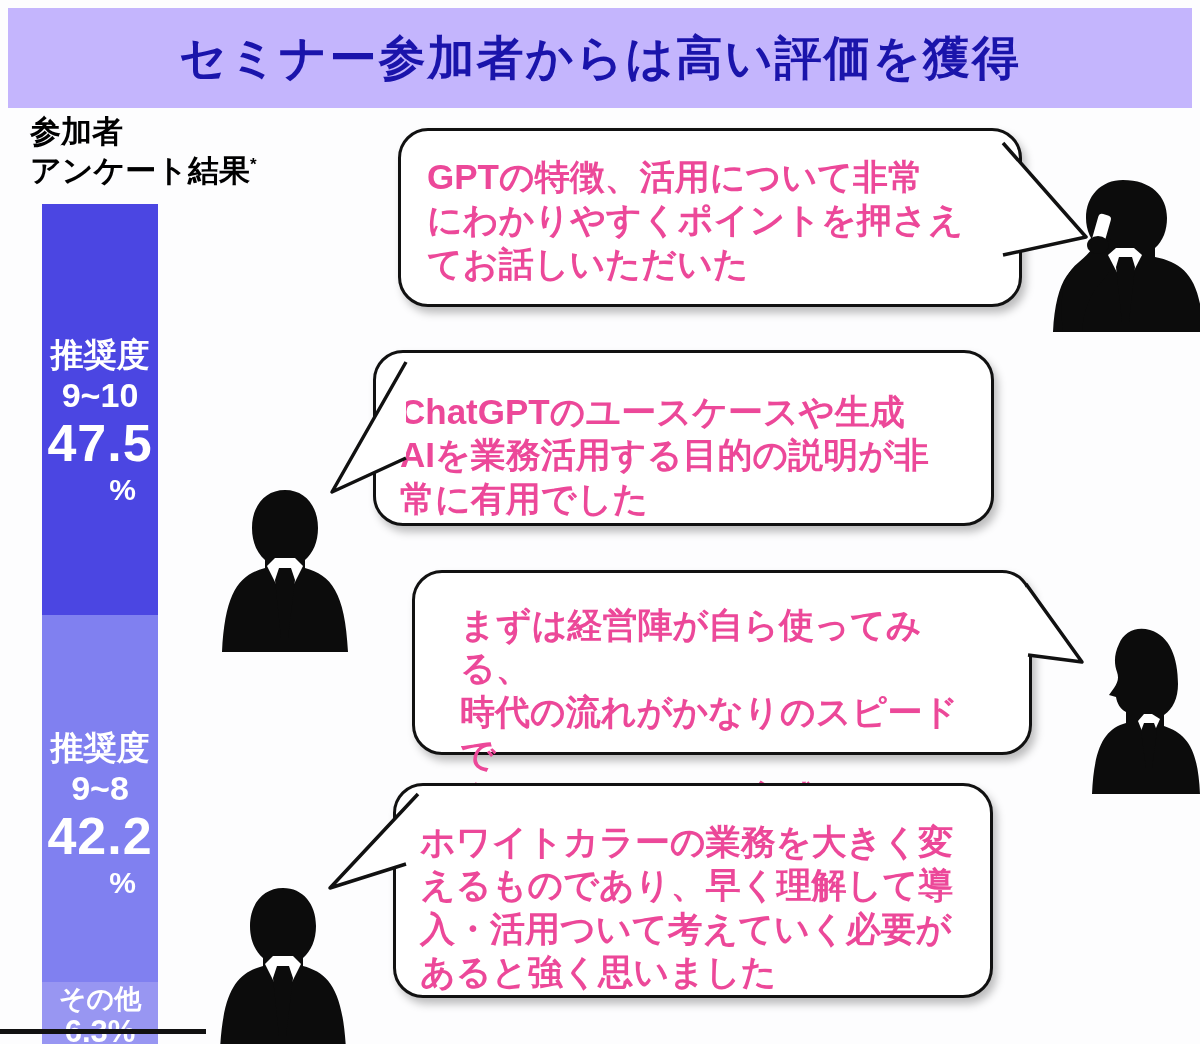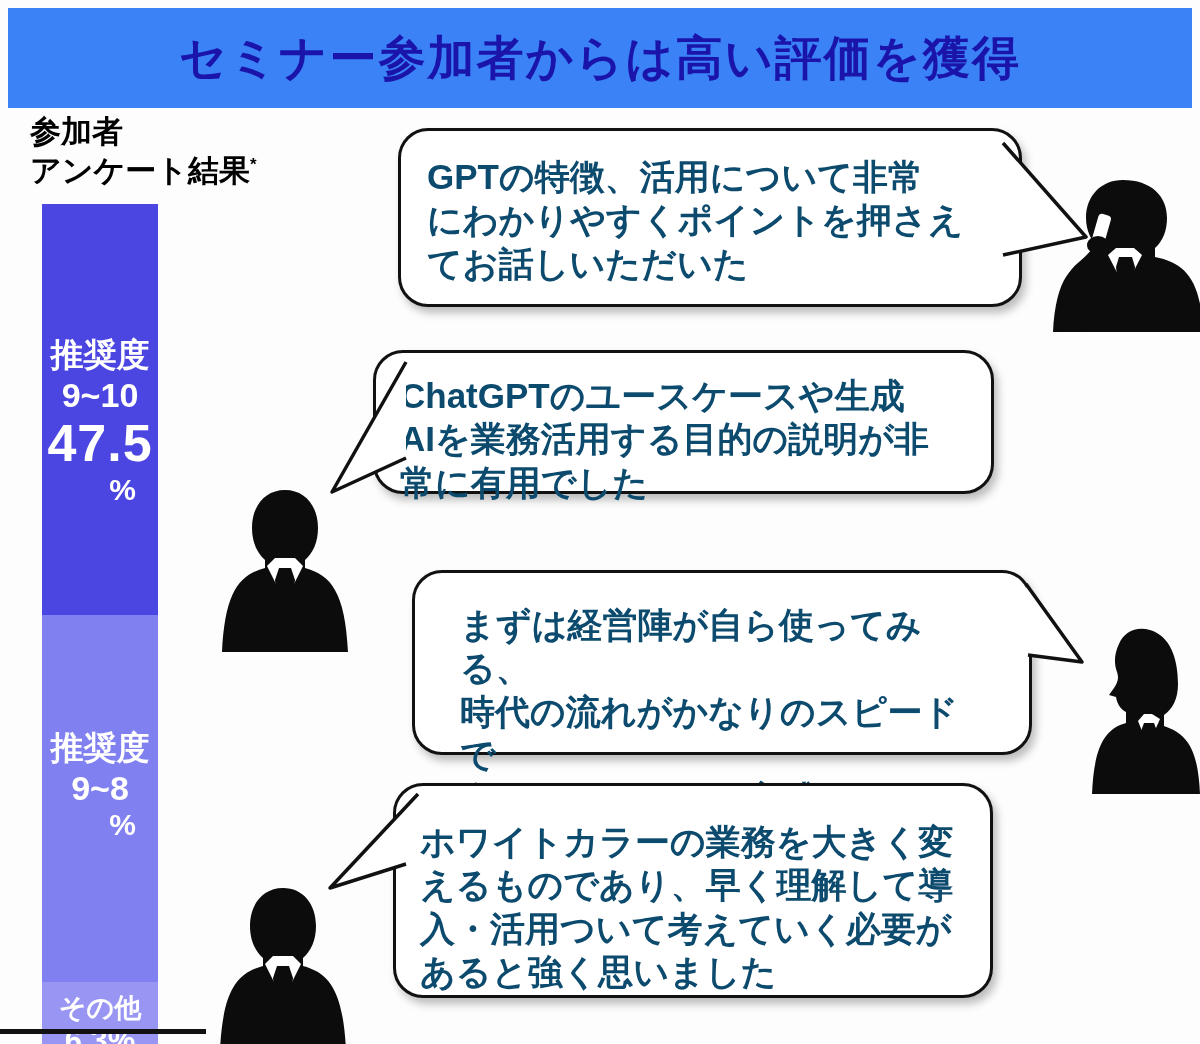--- a/index.html
+++ b/index.html
@@ -18,37 +18,37 @@
     position:absolute;left:30px;top:112px;font-size:31px;font-weight:bold;
     line-height:1.26;color:#000000;
   }
   .survey-label sup{font-size:17px;}
   
   .bar{position:absolute;left:42px;top:204px;width:116px;height:840px;display:flex;flex-direction:column;}
   .seg{box-sizing:border-box;display:flex;flex-direction:column;align-items:center;
        color:#fff;font-weight:bold;text-align:center;}
   .seg-1{height:411px;padding-top:130px;}
   .seg-2{height:367px;padding-top:112px;}
-  .seg-3{height:62px;padding-top:11px;}
+  .seg-3{height:62px;padding-top:2px;}
   .l-label{font-size:33px;line-height:42px;}
   .l-range{font-size:34px;line-height:38px;}
   .l-value{font-size:52px;line-height:58px;letter-spacing:1px;}
   .l-unit{font-size:30px;line-height:36px;align-self:flex-end;padding-right:22px;}
   .l-label3{font-size:27px;line-height:31px;}
   .l-value3{font-size:31px;line-height:34px;}
   .axis{position:absolute;left:0;top:1029px;width:206px;height:5px;background:#111;z-index:5;}
   
   .bubble{
     position:absolute;box-sizing:border-box;background:#fff;border:3.5px solid #111;
     border-radius:30px;box-shadow:4px 6px 9px rgba(0,0,0,0.26);
-    font-size:35px;font-weight:bold;line-height:1.24;white-space:pre-line;color:#0c4a6e;
+    font-size:35px;font-weight:bold;line-height:1.24;white-space:pre-line;color:#ec4899;
     z-index:2;
   }
   .b1{left:398px;top:128px;width:624px;height:179px;padding:24px 26px;}
-  .b2{left:373px;top:350px;width:621px;height:144px;padding:21px 24px;}
+  .b2{left:373px;top:350px;width:621px;height:176px;padding:37px 24px;}
   .b3{left:412px;top:570px;width:620px;height:185px;padding:30px 45px;}
   .b4{left:393px;top:783px;width:600px;height:215px;padding:34px 24px;}
   .tail{position:absolute;z-index:3;}
   .t1{left:1000px;top:133px;}
   .t2{left:322px;top:352px;}
   .t3{left:1022px;top:576px;}
   .t4{left:322px;top:786px;}
   .tail path{fill:#ffffff;stroke:#111;stroke-width:3.5;stroke-linejoin:round;}
   
   .person{position:absolute;z-index:1;}
@@ -57,39 +57,40 @@
   .m3{left:1086px;top:624px;}
   .m4{left:217px;top:884px;}
   .person .ink{fill:#0c0c0c;}
   .person .paper{fill:#ffffff;}
 </style>
 </head>
 <body>
 
 <div class="stage">
 
-  <div class="banner" style="background-color: #3b82f6;">
+  <div class="banner" style="background-color: #c4b5fd;">
     <span style="color: rgb(26, 20, 171);">セミナー参加者からは高い評価を獲得</span>
   </div>
 
   <div class="survey-label">
     <span>参加者</span><br>
     <span>アンケート結果</span><sup>*</sup>
   </div>
 
   <div class="bar">
     <div class="seg seg-1" style="background-color: rgb(75, 70, 226);">
       <div class="l-label">推奨度</div>
       <div class="l-range">9~10</div>
       <div class="l-value">47.5</div>
       <div class="l-unit">%</div>
     </div>
     <div class="seg seg-2" style="background-color: rgb(128, 128, 240);">
       <div class="l-label">推奨度</div>
       <div class="l-range">9~8</div>
+      <div class="l-value">42.2</div>
       <div class="l-unit">%</div>
     </div>
     <div class="seg seg-3" style="background-color: rgb(152, 150, 242);">
       <div class="l-label3">その他</div>
       <div class="l-value3">6.3%</div>
     </div>
   </div>
   <div class="axis" style="background-color: rgb(17, 17, 17);"></div>
 
   <div class="bubble b1">GPTの特徴、活用について非常

